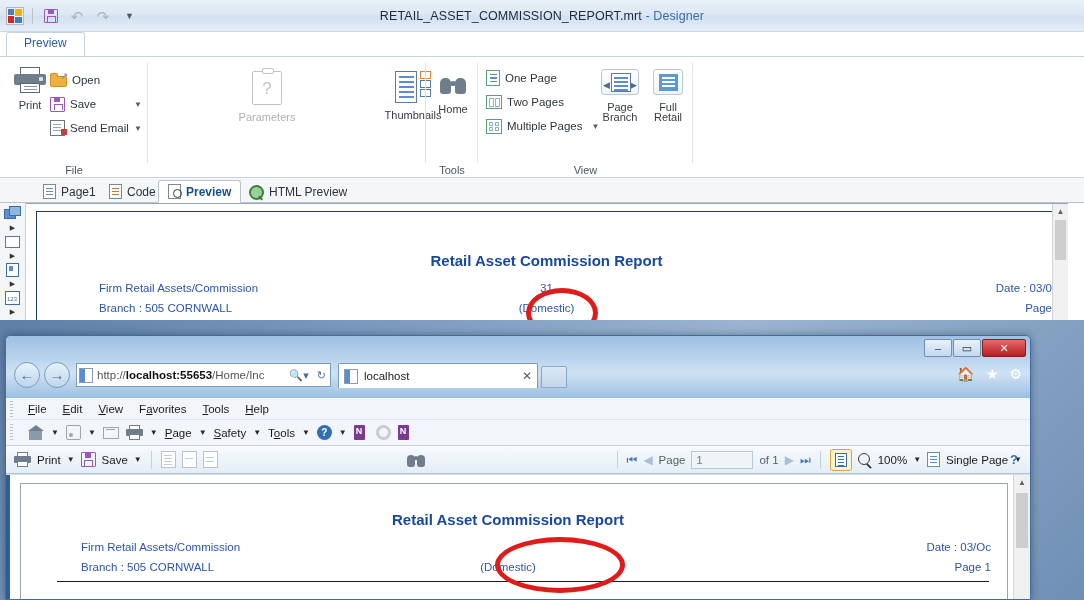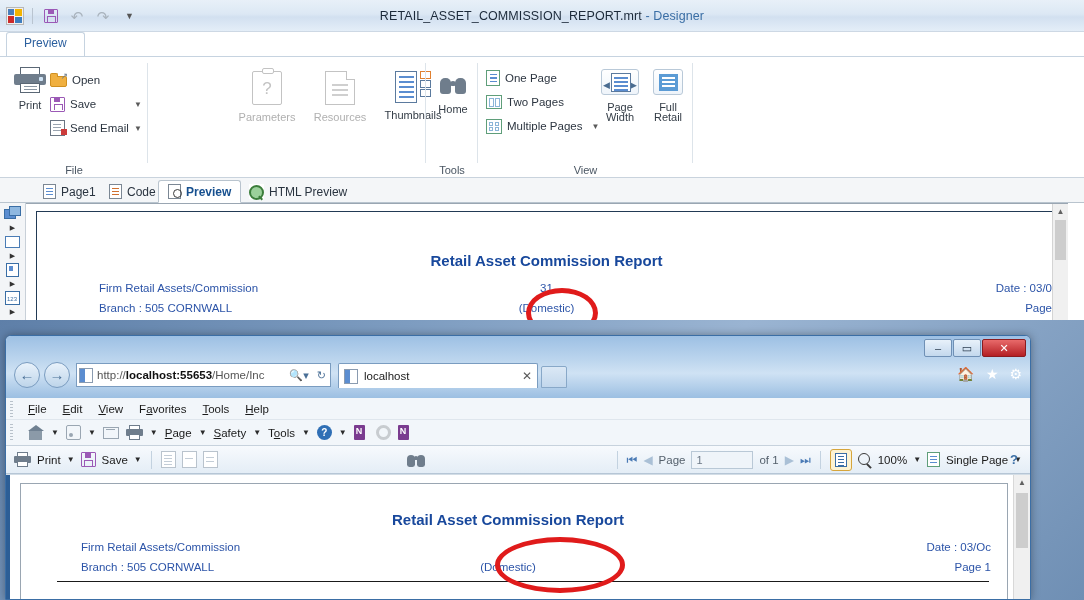--- a/index.html
+++ b/index.html
@@ -420,24 +420,20 @@
         </div>
         <div class="glabel">File</div>
         <div class="gsep"></div>
       </div>
 
       <div class="rgroup" style="left:148px; width:278px;">
         <div class="big-btn" style="left:83px; top:14px; width:72px;">
           <div class="ico ico-param"><span class="clip"></span><span class="q">?</span></div>
           <div class="lbl" style="color:#b0b0b0;">Parameters</div>
         </div>
-        <div class="big-btn" style="left:156px; top:14px; width:72px;">
-          <div class="ico ico-res"><span class="fold"></span><i style="top:12px;"></i><i style="top:17px;"></i><i style="top:22px;"></i></div>
-          <div class="lbl" style="color:#b0b0b0;">Resources</div>
-        </div>
         <div class="big-btn" style="left:226px; top:14px; width:78px;">
           <div class="ico ico-thumb">
             <span class="pg">
                 <i style="top:4px;"></i>
                 <i style="top:9px;"></i>
                 <i style="top:14px;"></i>
                 <i style="top:19px;"></i>
                 <i style="top:24px;"></i>
               </span>
             <span class="sq sel" style="top:0;"></span><span class="sq" style="top:9px;"></span><span class="sq" style="top:18px;"></span>
@@ -486,21 +482,21 @@
           <div class="ico ico-pw">
             <span class="al">◀</span><span class="ar">▶</span>
             <span class="inner">
                 <i style="top:3px;"></i>
                 <i style="top:7px;"></i>
                 <i style="top:11px;"></i>
                 <i style="top:15px;"></i>
               </span>
           </div>
           <div class="lbl">Page</div>
-          <div class="lbl" style="margin-top:-2px;">Width</div>
+          <div class="lbl" style="margin-top:-2px;">Branch</div>
         </div>
         <div class="big-btn" style="left:168px; top:12px; width:44px;">
           <div class="ico ico-fs">
             <span class="inner">
                 <i style="top:3px;"></i>
                 <i style="top:7px;"></i>
                 <i style="top:11px;"></i>
               </span>
           </div>
           <div class="lbl">Full</div>

